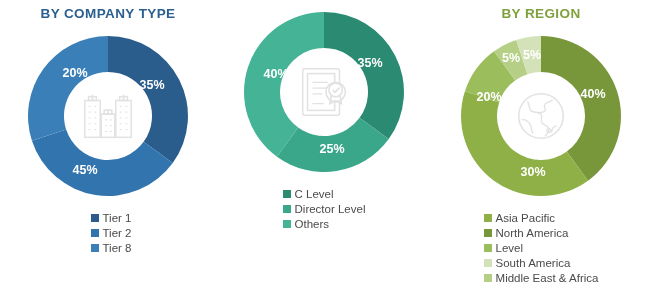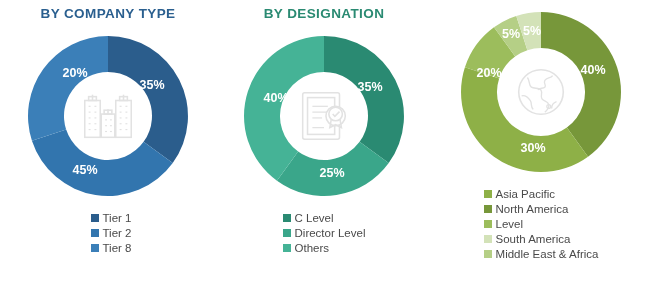--- a/index.html
+++ b/index.html
@@ -178,21 +178,20 @@
         <span class="legend-label">Tier 2</span>
       </div>
       <div class="legend-item">
         <span class="swatch" style="background:#3b7fb8"></span>
         <span class="legend-label">Tier 8</span>
       </div>
     </div>
   </div>
 
   <div class="panel panel-2">
-    <div class="panel-title title-teal">BY DESIGNATION</div>
 
     <div class="donut-wrap">
       <svg viewBox="0 0 180 180" width="180" height="180">
         <g transform="translate(90,90)">
 
           <path fill="#2a8a72" d="M 0 -80 A 80 80 0 0 1 64.72 46.98 L 35.60 25.84 A 44 44 0 0 0 0 -44 Z"></path>
 
           <path fill="#3aa68a" d="M 64.72 46.98 A 80 80 0 0 1 -47.02 64.72 L -25.86 35.60 A 44 44 0 0 0 35.60 25.84 Z"></path>
 
           <path fill="#45b396" d="M -47.02 64.72 A 80 80 0 0 1 0 -80 L 0 -44 A 44 44 0 0 0 -25.86 35.60 Z"></path>
@@ -229,20 +228,21 @@
         <span class="legend-label">Director Level</span>
       </div>
       <div class="legend-item">
         <span class="swatch" style="background:#45b396"></span>
         <span class="legend-label">Others</span>
       </div>
     </div>
   </div>
 
   <div class="panel panel-3">
+    <div class="panel-title title-green">BY REGION</div>
 
     <div class="donut-wrap">
       <svg viewBox="0 0 180 180" width="180" height="180">
         <g transform="translate(90,90)">
 
           <path fill="#77973a" d="M 0 -80 A 80 80 0 0 1 47.02 64.72 L 25.86 35.60 A 44 44 0 0 0 0 -44 Z"></path>
 
           <path fill="#8eb047" d="M 47.02 64.72 A 80 80 0 0 1 -76.08 -24.72 L -41.85 -13.60 A 44 44 0 0 0 25.86 35.60 Z"></path>
 
           <path fill="#9cbd5c" d="M -76.08 -24.72 A 80 80 0 0 1 -47.02 -64.72 L -25.86 -35.60 A 44 44 0 0 0 -41.85 -13.60 Z"></path>

